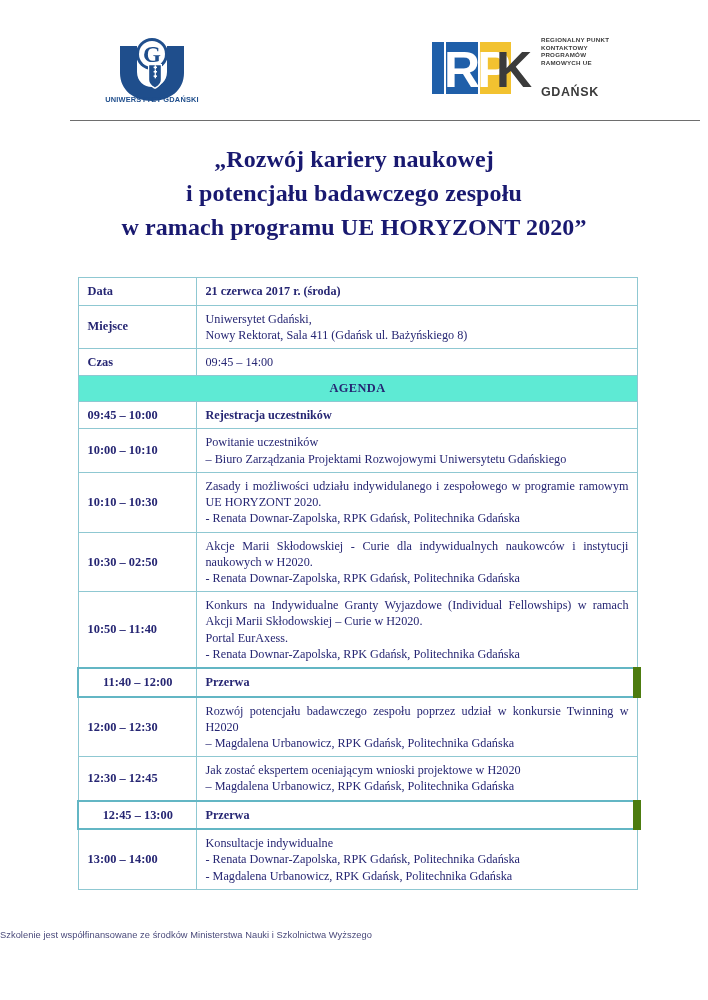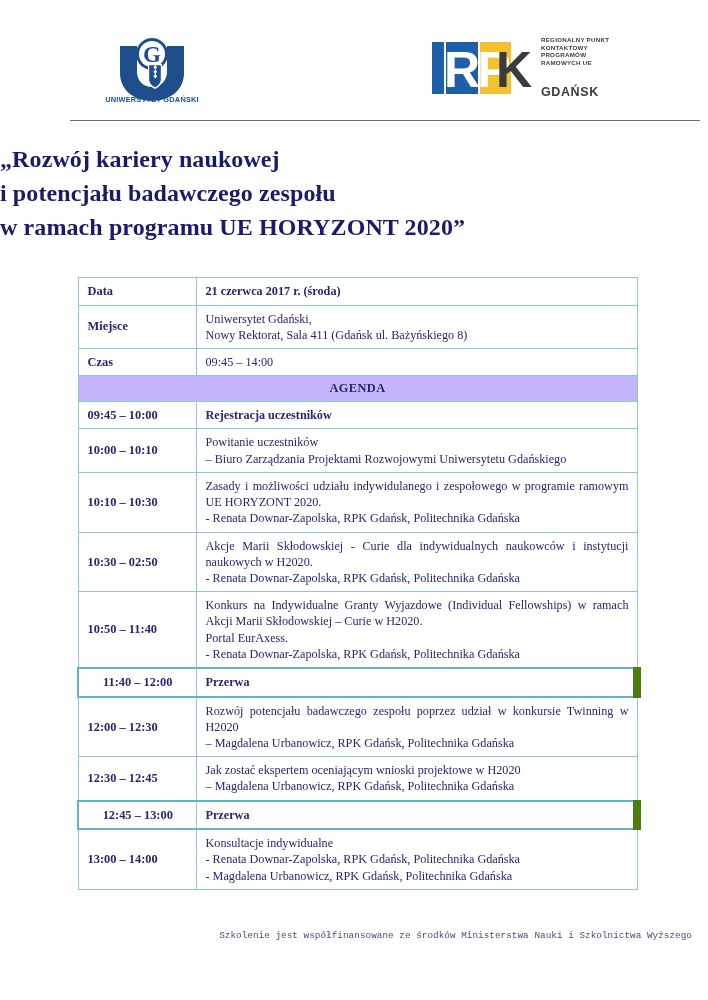--- a/index.html
+++ b/index.html
@@ -76,21 +76,21 @@
     height: 0;
     border-top: 1px solid #6e6e6e;
   }
 
   
   .title {
     position: absolute;
     left: 0;
     top: 142px;
     width: 708px;
-    text-align: left;
+    text-align: center;
     font-weight: bold;
     font-size: 24px;
     line-height: 1.42;
     color: #191970;
     letter-spacing: 0.1px;
   }
   .title .tline { display: block; white-space: pre; }
 
   
   .agenda-table {
@@ -114,21 +114,21 @@
 
   td.label {
     font-weight: bold;
     font-size: 12.4px;
   }
   td.body { text-align: justify; }
   td.body.nojustify { text-align: left; }
   td.body.bold { font-weight: bold; }
 
   tr.agenda-head td {
-    background: #c4b5fd;
+    background: #5eead4;
     text-align: center;
     font-weight: bold;
     font-size: 12.4px;
     letter-spacing: 0.4px;
     padding: 4px 8px;
     color: #262673;
   }
 
   
   tr.break td {
@@ -139,22 +139,22 @@
   tr.break td:last-child  { border-right: 8px solid #4d7c0f; }
 
   .line { display: block; }
 
   
   .footer {
     position: absolute;
     left: 0;
     top: 930px;
     width: 692px;
-    text-align: right;
-    font-family: Liberation Mono, monospace;
+    text-align: left;
+    font-family: Liberation Sans, sans-serif;
     font-size: 9.3px;
     color: #4a4a7a;
     letter-spacing: 0.05px;
   }
 </style>
 </head>
 <body>
 
 <div class="page">
 

